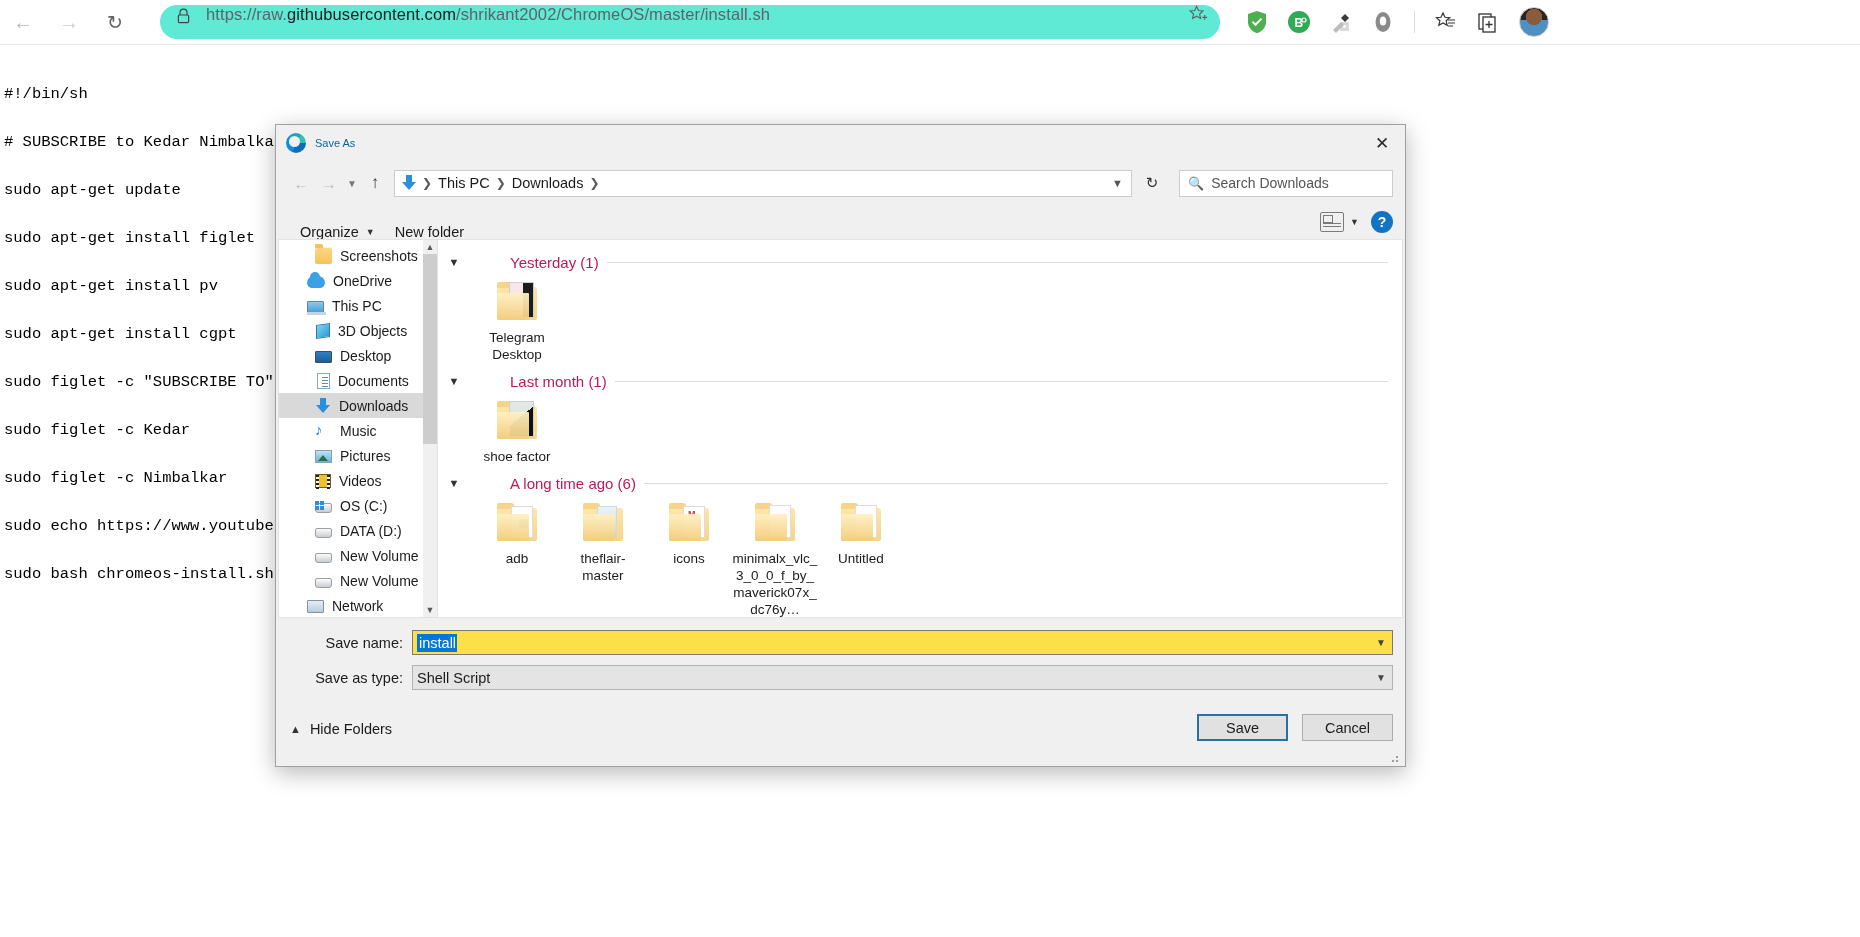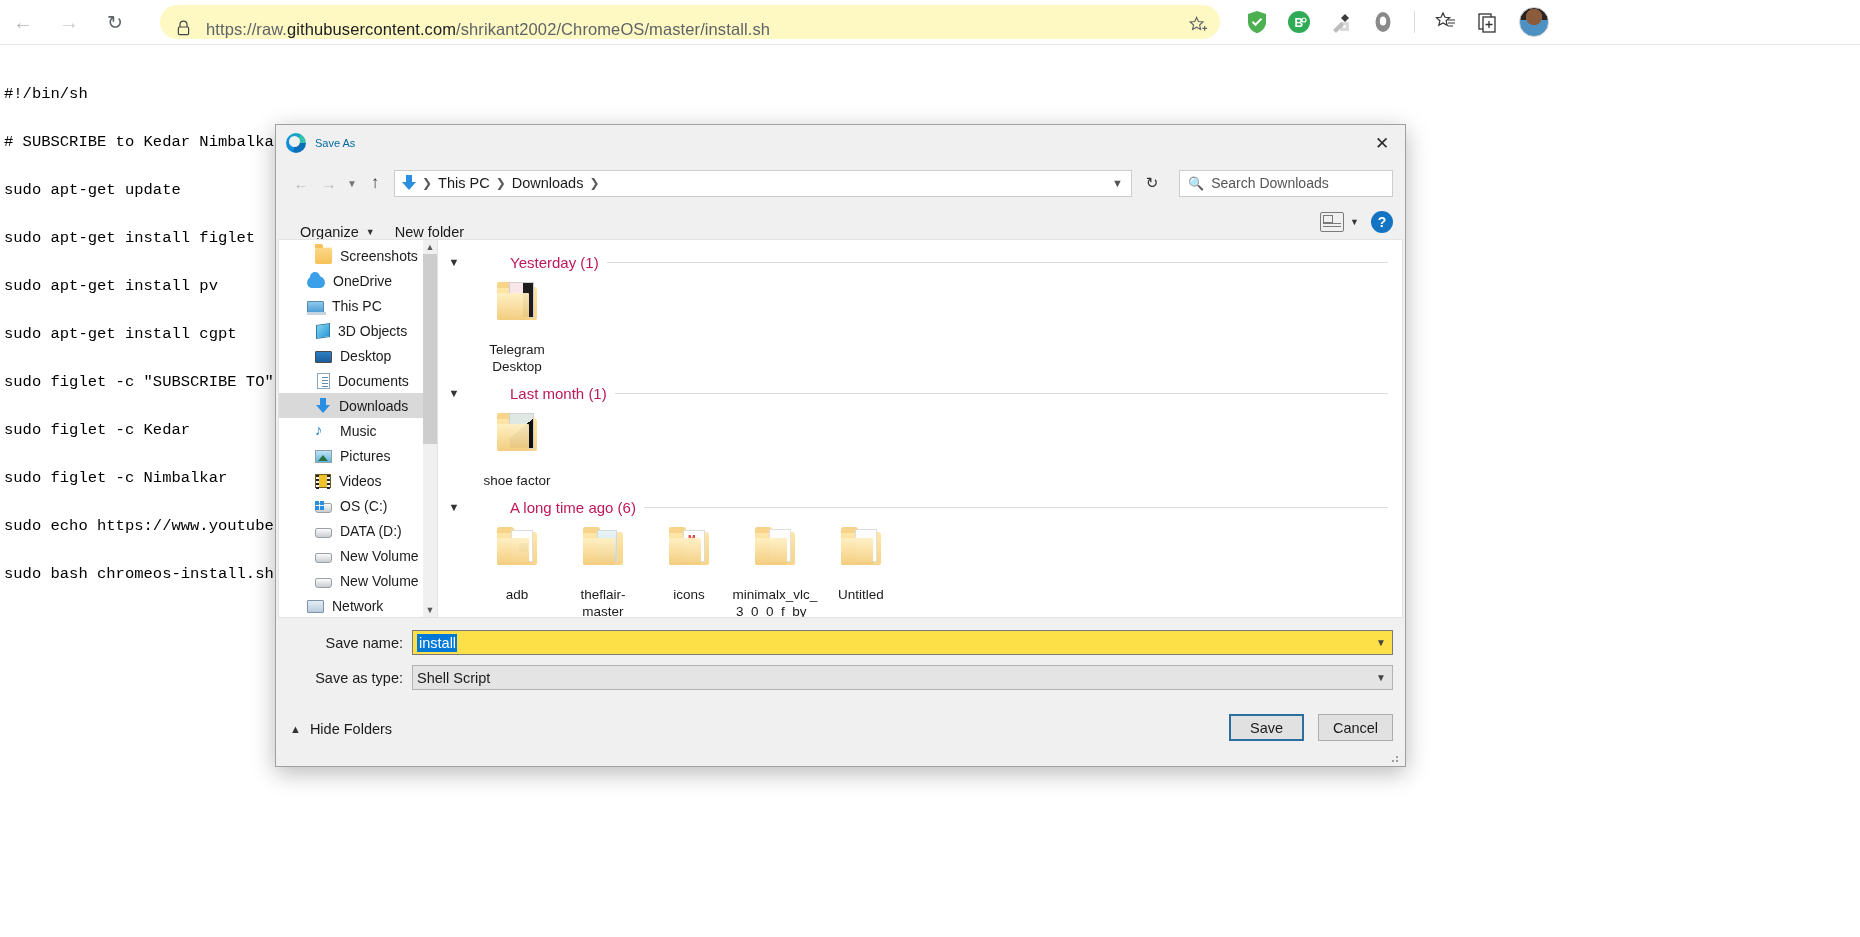--- a/index.html
+++ b/index.html
@@ -20,22 +20,22 @@
   }
   .nav-btn {
     width:46px; height:40px; display:flex; align-items:center; justify-content:center;
     color:#9aa0a6; font-size:20px; line-height:1; flex:0 0 auto;
   }
   .nav-btn.back { color:#b5b9bd; }
   .nav-btn.fwd { color:#c8ccd0; }
   .nav-btn.reload { color:#5f6368; font-size:19px; }
   .omnibox {
     flex:0 0 auto; width:1060px; height:34px; margin-left:22px;
-    background:#fef9c3; border-radius:17px;
-    display:flex; align-items:flex-end; padding:0 12px;
+    background:#5eead4; border-radius:17px;
+    display:flex; align-items:flex-start; padding:0 12px;
     position:relative;
   }
   .lock-icon { width:22px; height:22px; display:flex; align-items:center; justify-content:center; color:#444; }
   .url-text {
     font-size:16.5px; color:#5f6368; margin-left:12px; white-space:nowrap;
     letter-spacing:0.1px;
   }
   .url-text b { color:#202124; font-weight:400; }
   .star-icon { position:absolute; right:12px; color:#5f6368; }
   .tb-icons { display:flex; align-items:center; margin-left:18px; gap:4px; }
@@ -263,21 +263,21 @@
     content:""; position:absolute; left:0; top:-5px; width:17px; height:6px;
     background:#f7d489; border-radius:2px 3px 0 0;
   }
   .fold-front {
     position:absolute; left:4px; top:12px; width:32px; height:27px;
     background:linear-gradient(#fff0c4,#f3cd7e); border-radius:1px 1px 2px 2px;
     opacity:0.95;
   }
   .tile-label {
     font-size:13.5px; color:#1b1b1b; text-align:center; line-height:17px;
-    margin-top:16px; width:86px; word-break:break-word;
+    margin-top:4px; width:86px; word-break:break-word;
   }
   
   .th-tg { position:absolute; left:16px; top:1px; width:25px; height:36px;
      background:linear-gradient(90deg,#f8e6ea 0 55%, #1d1d1d 55% 100%); border:1px solid #cfcfcf; }
   .th-tg::after{ content:"PDF"; position:absolute; left:1px; bottom:3px; font-size:4px; color:#c03; }
   .th-shoe { position:absolute; left:16px; top:1px; width:25px; height:36px;
      background:linear-gradient(140deg,#dfe8e2 0 45%, #111 45% 100%); border:1px solid #cfcfcf; }
   .th-adb { position:absolute; left:18px; top:4px; width:22px; height:32px; background:#fff; border:1px solid #dcdcdc; }
   .th-adb::after{ content:""; position:absolute; left:7px; top:12px; width:9px; height:9px;
      background:#7d8b92; border-radius:2px; }
@@ -305,21 +305,21 @@
 
   
   .dlg-footer { flex:0 0 auto; height:68px; position:relative; padding:0 12px; }
   .hide-folders {
     position:absolute; left:14px; top:23px; display:flex; align-items:center; gap:9px;
     font-size:14.5px; color:#1b1b1b;
   }
   .hf-chev { font-size:11px; color:#333; }
   .btns { position:absolute; right:12px; top:16px; display:flex; gap:14px; }
   .btn {
-    width:75px; height:27px; font-size:14.5px; color:#1b1b1b;
+    width:91px; height:27px; font-size:14.5px; color:#1b1b1b;
     display:flex; align-items:center; justify-content:center;
     background:#e1e1e1; border:1px solid #adadad;
   }
   .btn.default { border:2px solid #2a6f9e; background:#e1e1e1; }
   .grip {
     position:absolute; right:3px; bottom:2px; width:11px; height:11px;
     background:
       radial-gradient(#9d9d9d 35%, transparent 36%) 0 6px/4px 4px,
       radial-gradient(#9d9d9d 35%, transparent 36%) 4px 6px/4px 4px,
       radial-gradient(#9d9d9d 35%, transparent 36%) 4px 2px/4px 4px;

